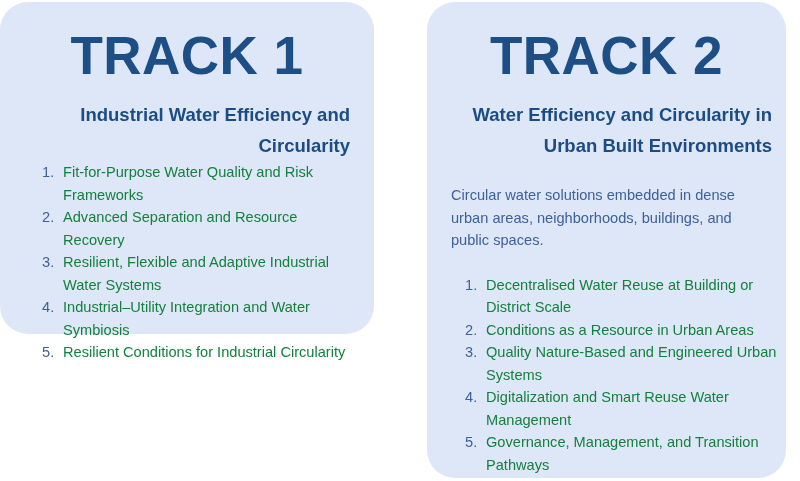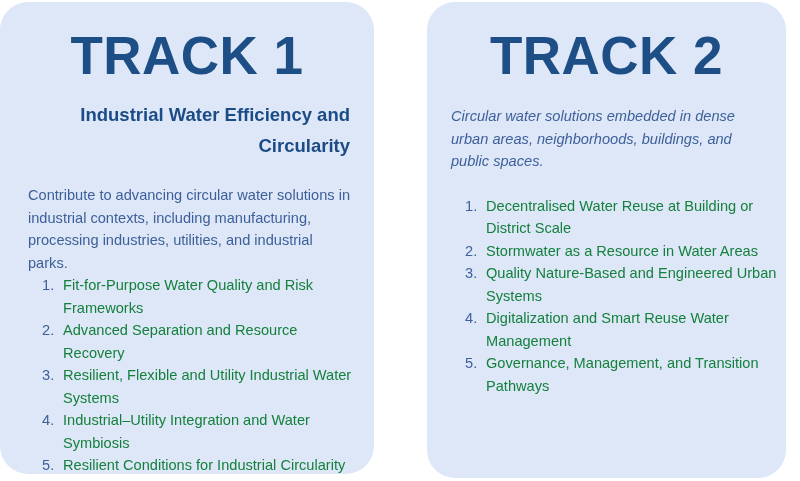--- a/index.html
+++ b/index.html
@@ -26,21 +26,21 @@
     top: 2px;
     background: #dde7f7;
     border-radius: 28px;
     box-sizing: border-box;
     padding: 0;
   }
 
   #track-card-1 {
     left: 0px;
     width: 374px;
-    height: 472px;
+    height: 332px;
   }
 
   #track-card-2 {
     left: 427px;
     width: 359px;
     height: 476px;
   }
 
   .track-title {
     text-align: center;
@@ -68,21 +68,21 @@
 
   .track-body {
     font-size: 14.6px;
     color: #3e609a;
     line-height: 22.5px;
     margin: 0;
     padding-top: 23px;
   }
 
   #track-card-1 .track-body { padding-left: 28px; padding-right: 22px; }
-  #track-card-2 .track-body { padding-left: 24px; padding-right: 16px; font-style: italic; }
+  #track-card-2 .track-body { padding-left: 24px; padding-right: 16px; }
 
   .track-list {
     list-style: none;
     margin: 0;
     padding: 0;
     font-size: 14.6px;
     color: #15803d;
     line-height: 22.5px;
     counter-reset: trackitem;
   }
@@ -106,35 +106,35 @@
   }
 </style>
 </head>
 <body>
 
 <div class="board">
 
   <section class="track-card" id="track-card-1">
     <h1 class="track-title">TRACK 1</h1>
     <h2 class="track-subtitle">Industrial Water Efficiency and Circularity</h2>
-    <p class="track-body">Contribute to advancing circular water solutions in industrial contexts, including manufacturing, processing industries, utilities, and industrial parks.</p>
     <ol class="track-list">
       <li>Fit-for-Purpose Water Quality and Risk Frameworks</li>
       <li>Advanced Separation and Resource Recovery</li>
-      <li>Resilient, Flexible and Utility Industrial Water Systems</li>
+      <li>Resilient, Flexible and Adaptive Industrial Water Systems</li>
       <li>Industrial–Utility Integration and Water Symbiosis</li>
       <li>Resilient Conditions for Industrial Circularity</li>
     </ol>
   </section>
 
   <section class="track-card" id="track-card-2">
     <h1 class="track-title">TRACK 2</h1>
+    <h2 class="track-subtitle">Water Efficiency and Circularity in Urban Built Environments</h2>
     <p class="track-body">Circular water solutions embedded in dense urban areas, neighborhoods, buildings, and public spaces.</p>
     <ol class="track-list">
       <li>Decentralised Water Reuse at Building or District Scale</li>
-      <li>Stormwater as a Resource in Water Areas</li>
+      <li>Conditions as a Resource in Urban Areas</li>
       <li>Quality Nature-Based and Engineered Urban Systems</li>
       <li>Digitalization and Smart Reuse Water Management</li>
       <li>Governance, Management, and Transition Pathways</li>
     </ol>
   </section>
 
 </div>
 
 </body></html>

